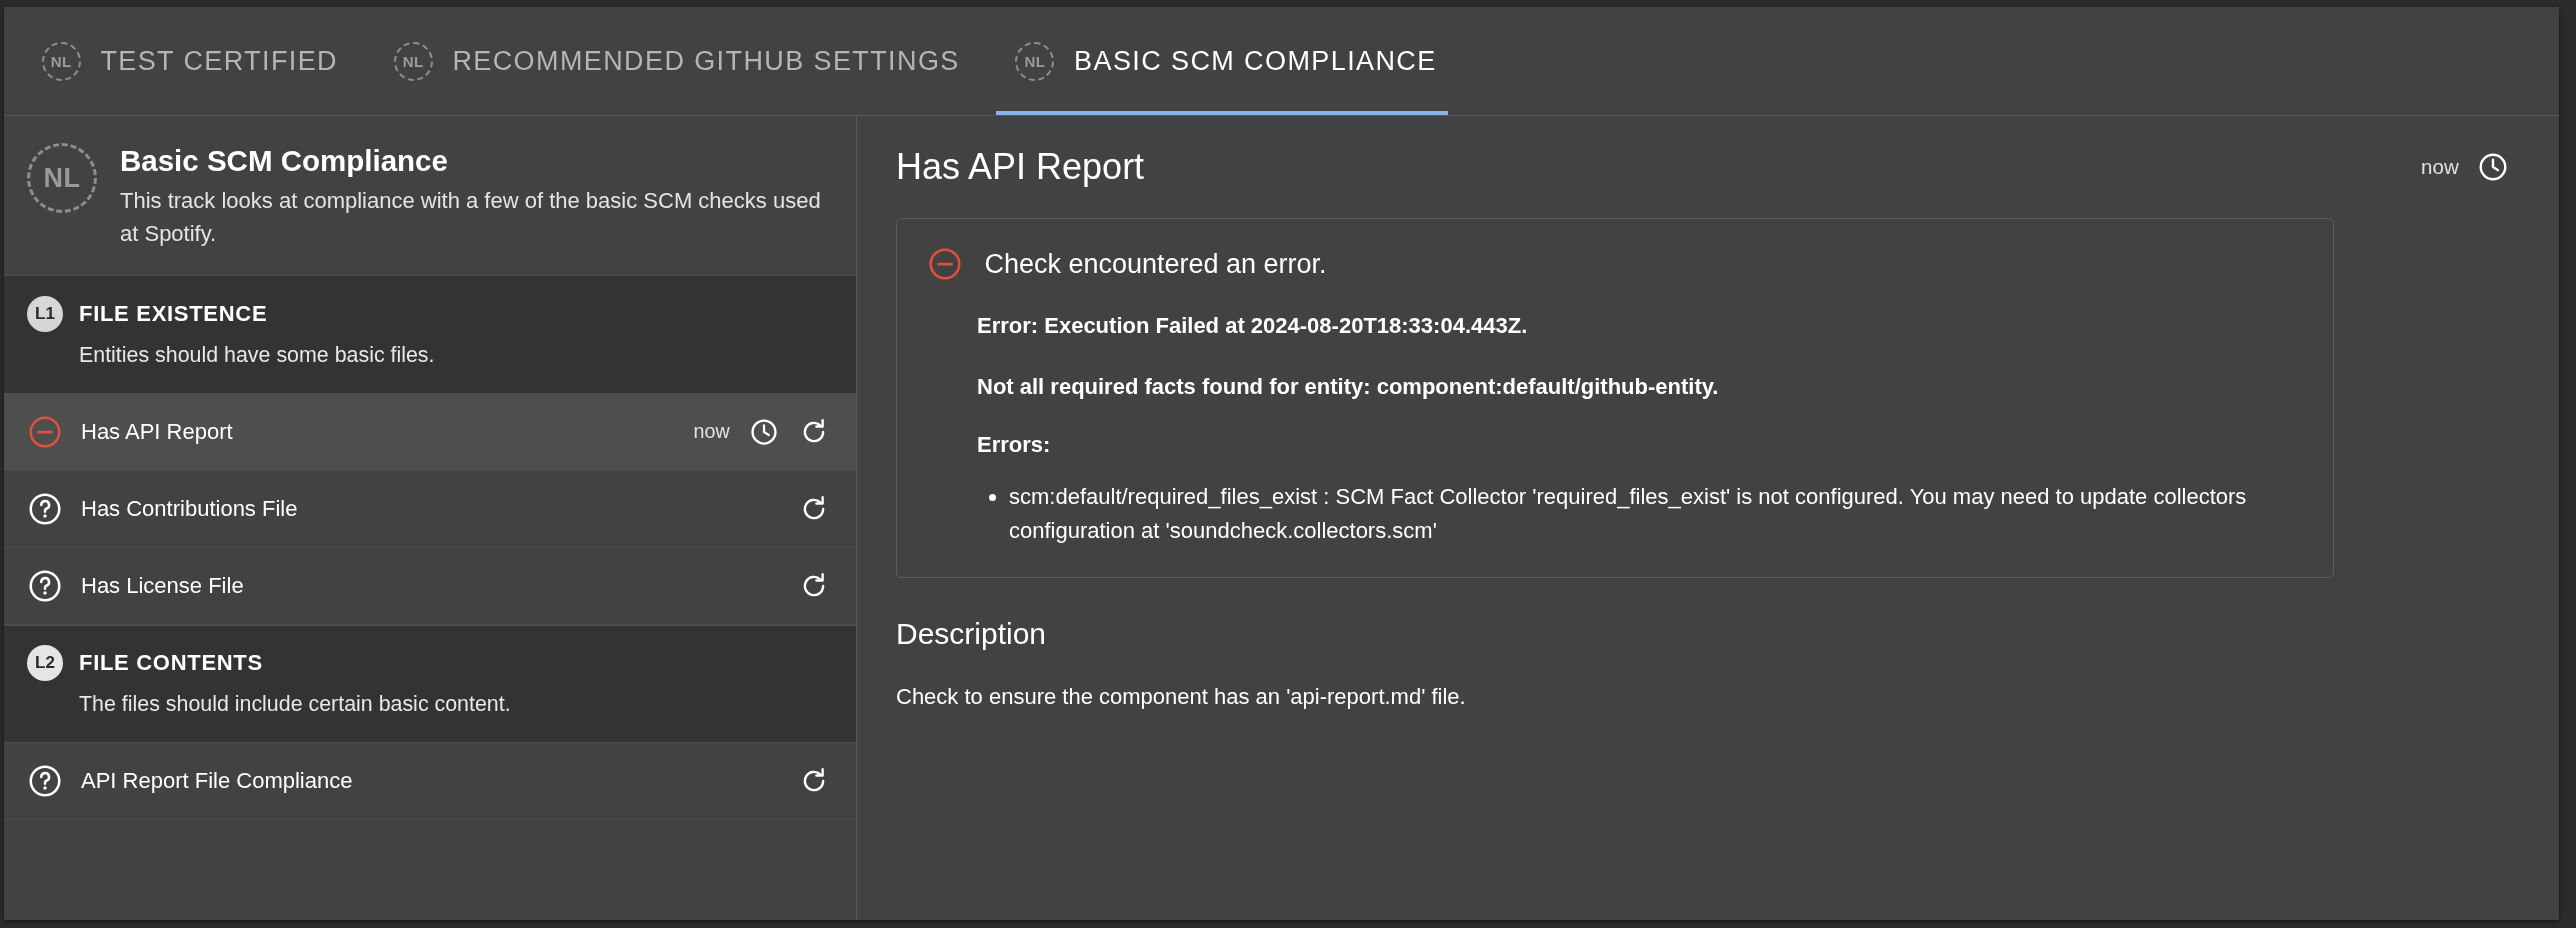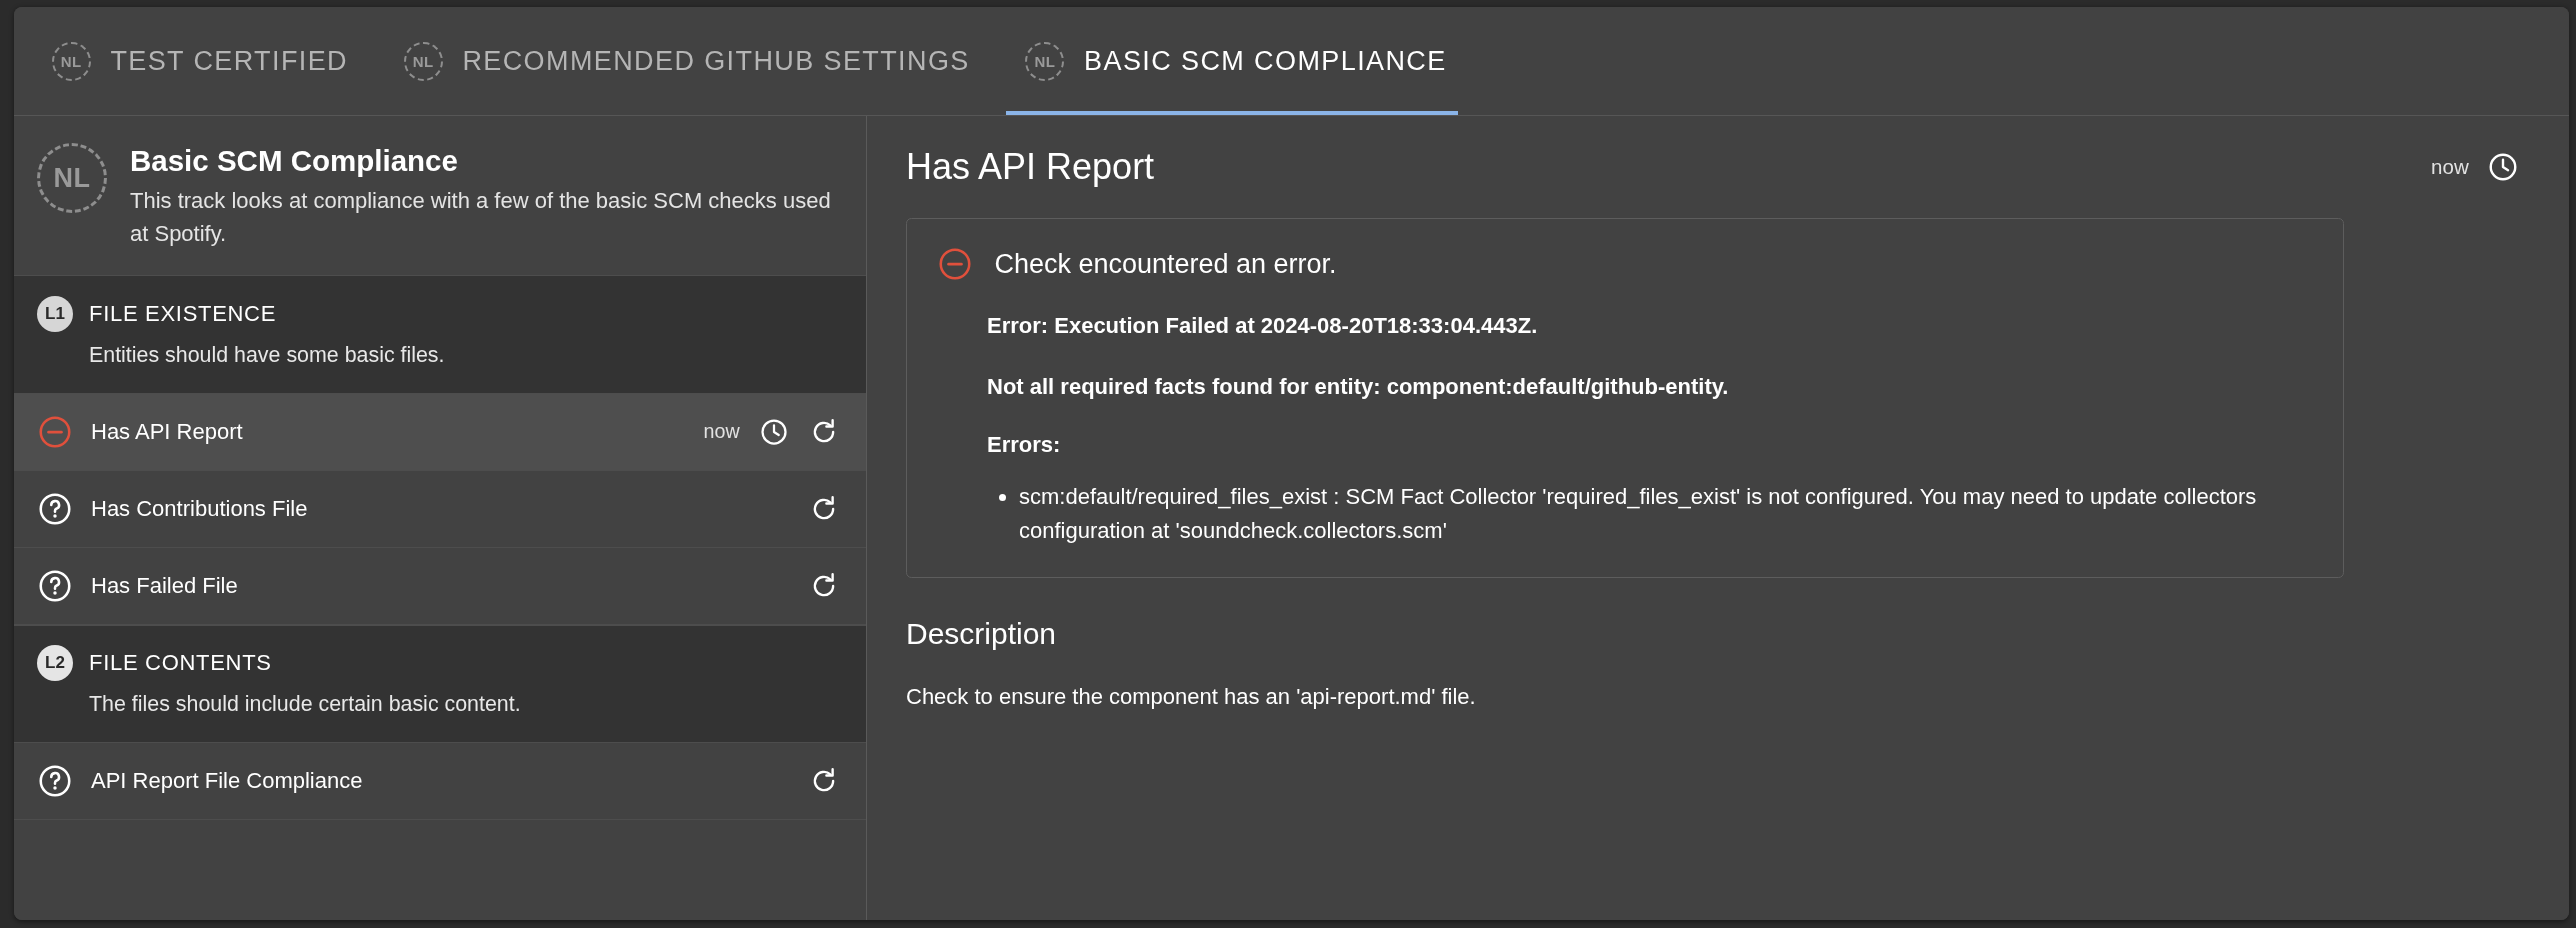--- a/index.html
+++ b/index.html
@@ -7,26 +7,26 @@
   html, body {
     width: 2576px;
     height: 929px;
     background: #2b2b2b;
     font-family: "Liberation Sans", sans-serif;
     overflow: hidden;
   }
 
   .app-card {
     position: absolute;
-    left: 14px;
+    left: 4px;
     top: 7.1px;
     width: 2555px;
     height: 913px;
     background: #424242;
-    border-radius: 8px;
+    border-radius: 1px;
     box-shadow: 0 1.8px 5.4px rgba(0,0,0,0.45);
     overflow: hidden;
     display: flex;
     flex-direction: column;
   }
 
   
   .tab-bar {
     height: 109px;
     flex: 0 0 109px;
@@ -149,21 +149,21 @@
     align-items: center;
     justify-content: center;
     font-size: 17px;
     font-weight: 700;
     color: #2a2a2a;
     flex: 0 0 auto;
   }
 
   .level-title {
     font-size: 22px;
-    font-weight: 400;
+    font-weight: 700;
     color: #ffffff;
     letter-spacing: 0.7px;
   }
 
   .level-desc {
     font-size: 21.4px;
     color: #e8e8e8;
     padding-left: 52px;
     line-height: 1.4;
   }
@@ -372,21 +372,21 @@
           </svg>
         </div>
       </div>
 
       <div class="check-row">
         <svg class="icon" width="36" height="36" viewBox="0 0 24 24">
           <circle cx="12" cy="12" r="9.5" fill="none" stroke="#ffffff" stroke-width="1.7"></circle>
           <path d="M9.5 9.3a2.6 2.6 0 1 1 3.4 2.5c-.6.3-.9.8-.9 1.5v.5" fill="none" stroke="#ffffff" stroke-width="1.7" stroke-linecap="round"></path>
           <circle cx="12" cy="16.7" r="1.15" fill="#ffffff"></circle>
         </svg>
-        <div class="check-label">Has Failed File</div>
+        <div class="check-label">Has License File</div>
         <div class="check-meta">
           <svg class="icon" width="30" height="30" viewBox="0 0 24 24">
             <path d="M19.3 12a7.3 7.3 0 1 1-2.3-5.3" fill="none" stroke="#ffffff" stroke-width="1.9" stroke-linecap="round"></path>
             <path d="M18.9 2.6 L18.9 7.6 L13.9 7.6" fill="none" stroke="#ffffff" stroke-width="1.9" stroke-linecap="round" stroke-linejoin="round"></path>
           </svg>
         </div>
       </div>
 
       <div class="level-section">
         <div class="level-head">

